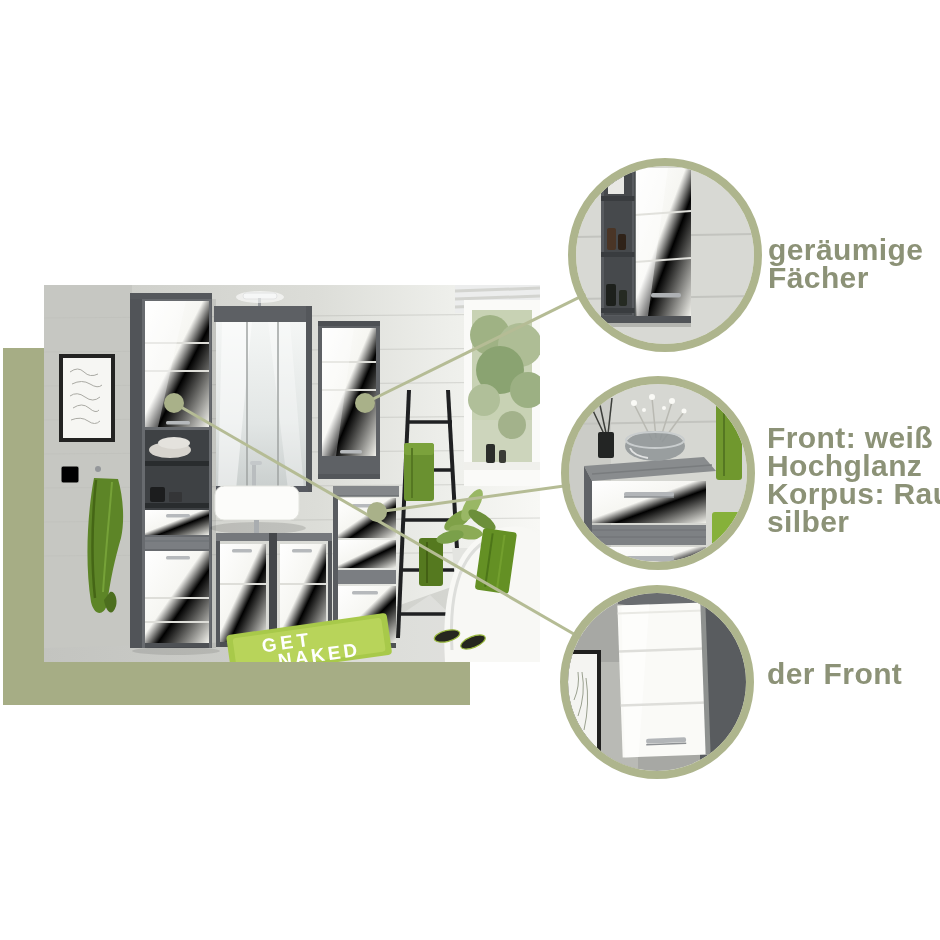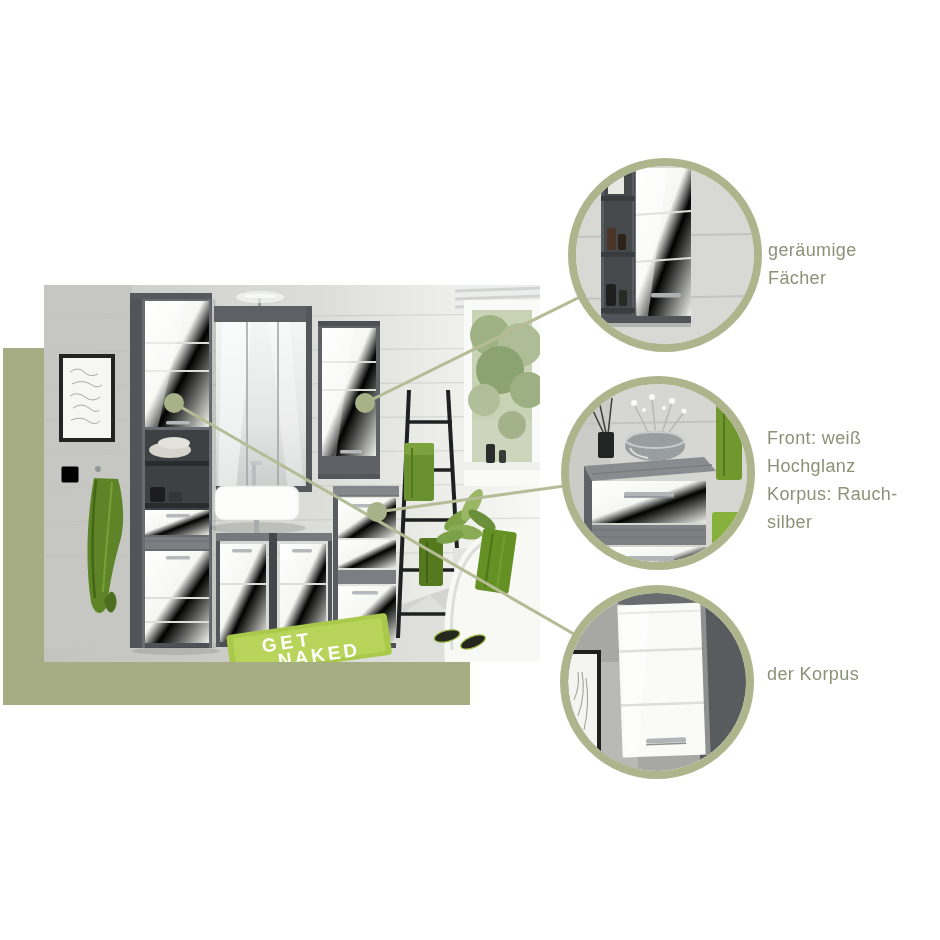--- a/index.html
+++ b/index.html
@@ -1,19 +1,19 @@
 <!DOCTYPE html>
 <html><head>
 <meta charset="utf-8">
 <style>
   html,body{margin:0;padding:0;background:#ffffff;}
   .canvas{position:relative;width:940px;height:940px;background:#ffffff;overflow:hidden;
           font-family:"Liberation Sans",sans-serif;}
   .scene{position:absolute;left:0;top:0;}
-  .label{position:absolute;font-weight:400;font-size:18px;line-height:28px;
+  .label{position:absolute;font-weight:700;font-size:30px;line-height:28px;
          color:#8c9277;letter-spacing:.4px;white-space:nowrap;}
 </style>
 </head>
 <body>
 
 <div class="canvas">
 
 <svg class="scene" width="940" height="940" viewBox="0 0 940 940">
   <defs>
     <clipPath id="photoClip">
@@ -393,16 +393,16 @@
 </div>
 
 <div class="label" style="left:767px;top:424px">
   <div>Front: weiß</div>
   <div>Hochglanz</div>
   <div>Korpus: Rauch-</div>
   <div>silber</div>
 </div>
 
 <div class="label" style="left:767px;top:660px">
-  <div>der Korpus</div>
+  <div>der Front</div>
 </div>
 
 </div>
 
 </body></html>

